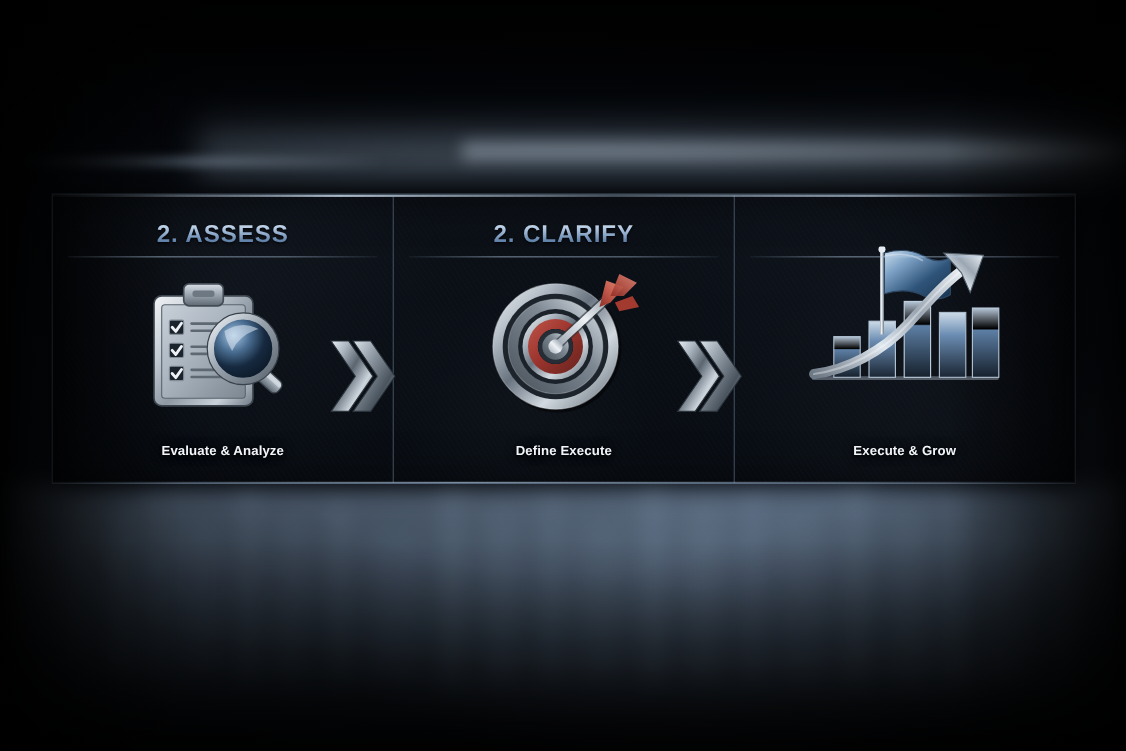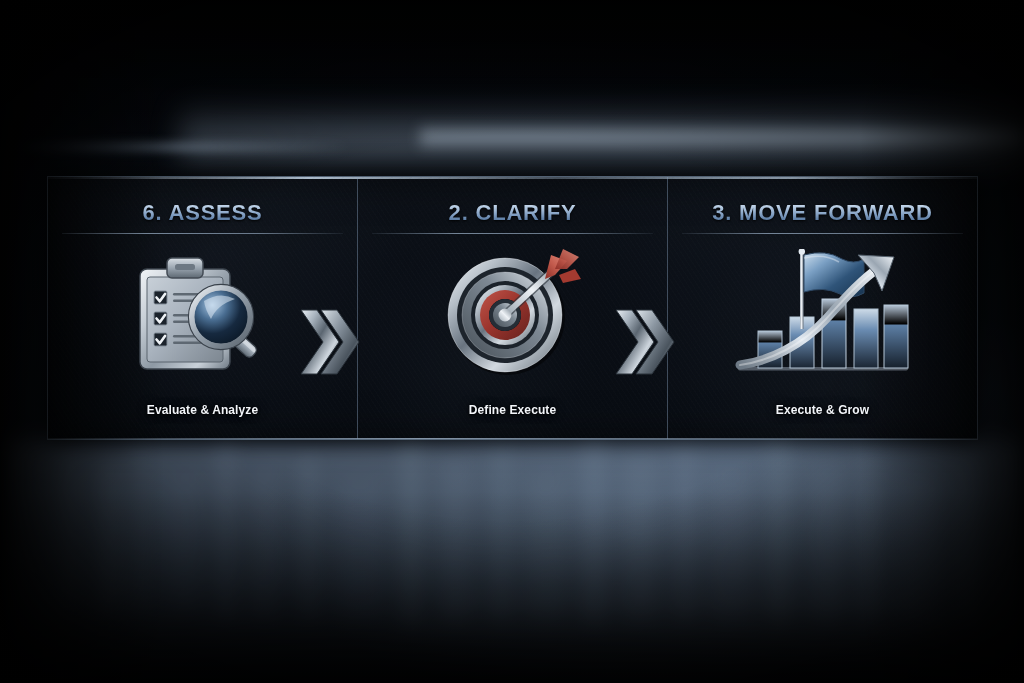--- a/index.html
+++ b/index.html
@@ -161,21 +161,21 @@
 
   <div class="bg-glow-top"></div>
   <div class="bg-glow-top2"></div>
   <div class="bg-streak-l"></div>
 
   <div class="frame">
     <div class="tex"></div>
 
     <div class="panel">
       <div class="title-rule"></div>
-      <div class="panel-title">6. ASSESS</div>
+      <div class="panel-title">2. ASSESS</div>
       <div class="icon-wrap">
         <span>
           <svg width="150" height="128" viewBox="0 0 150 128">
             <defs>
               <linearGradient id="m1" x1="0" y1="0" x2="1" y2="1">
                 <stop offset="0" stop-color="#f1f4f7"></stop>
                   <stop offset=".30" stop-color="#c3cbd3"></stop>
                 <stop offset=".55" stop-color="#8e99a4"></stop>
                   <stop offset=".80" stop-color="#c9d1d9"></stop>
                 <stop offset="1" stop-color="#6e7984"></stop>
@@ -305,21 +305,20 @@
               <path d="M126 30 L142 24 L148 34 L130 38 Z" fill="#a33a30"></path>
             </g>
           </svg>
         </span>
       </div>
       <div class="panel-sub">Define Execute</div>
     </div>
 
     <div class="panel">
       <div class="title-rule"></div>
-      <div class="panel-title">3. MOVE FORWARD</div>
       <div class="icon-wrap">
         <span>
           <svg width="178" height="132" viewBox="0 0 178 132">
             <defs>
               <linearGradient id="bar" x1="0" y1="0" x2="0" y2="1">
                 <stop offset="0" stop-color="#b7c7d8"></stop>
                   <stop offset=".30" stop-color="#5d7f a5"></stop>
                 <stop offset=".32" stop-color="#5d7fa5"></stop>
                   <stop offset="1" stop-color="#16202c"></stop>
               </linearGradient>

